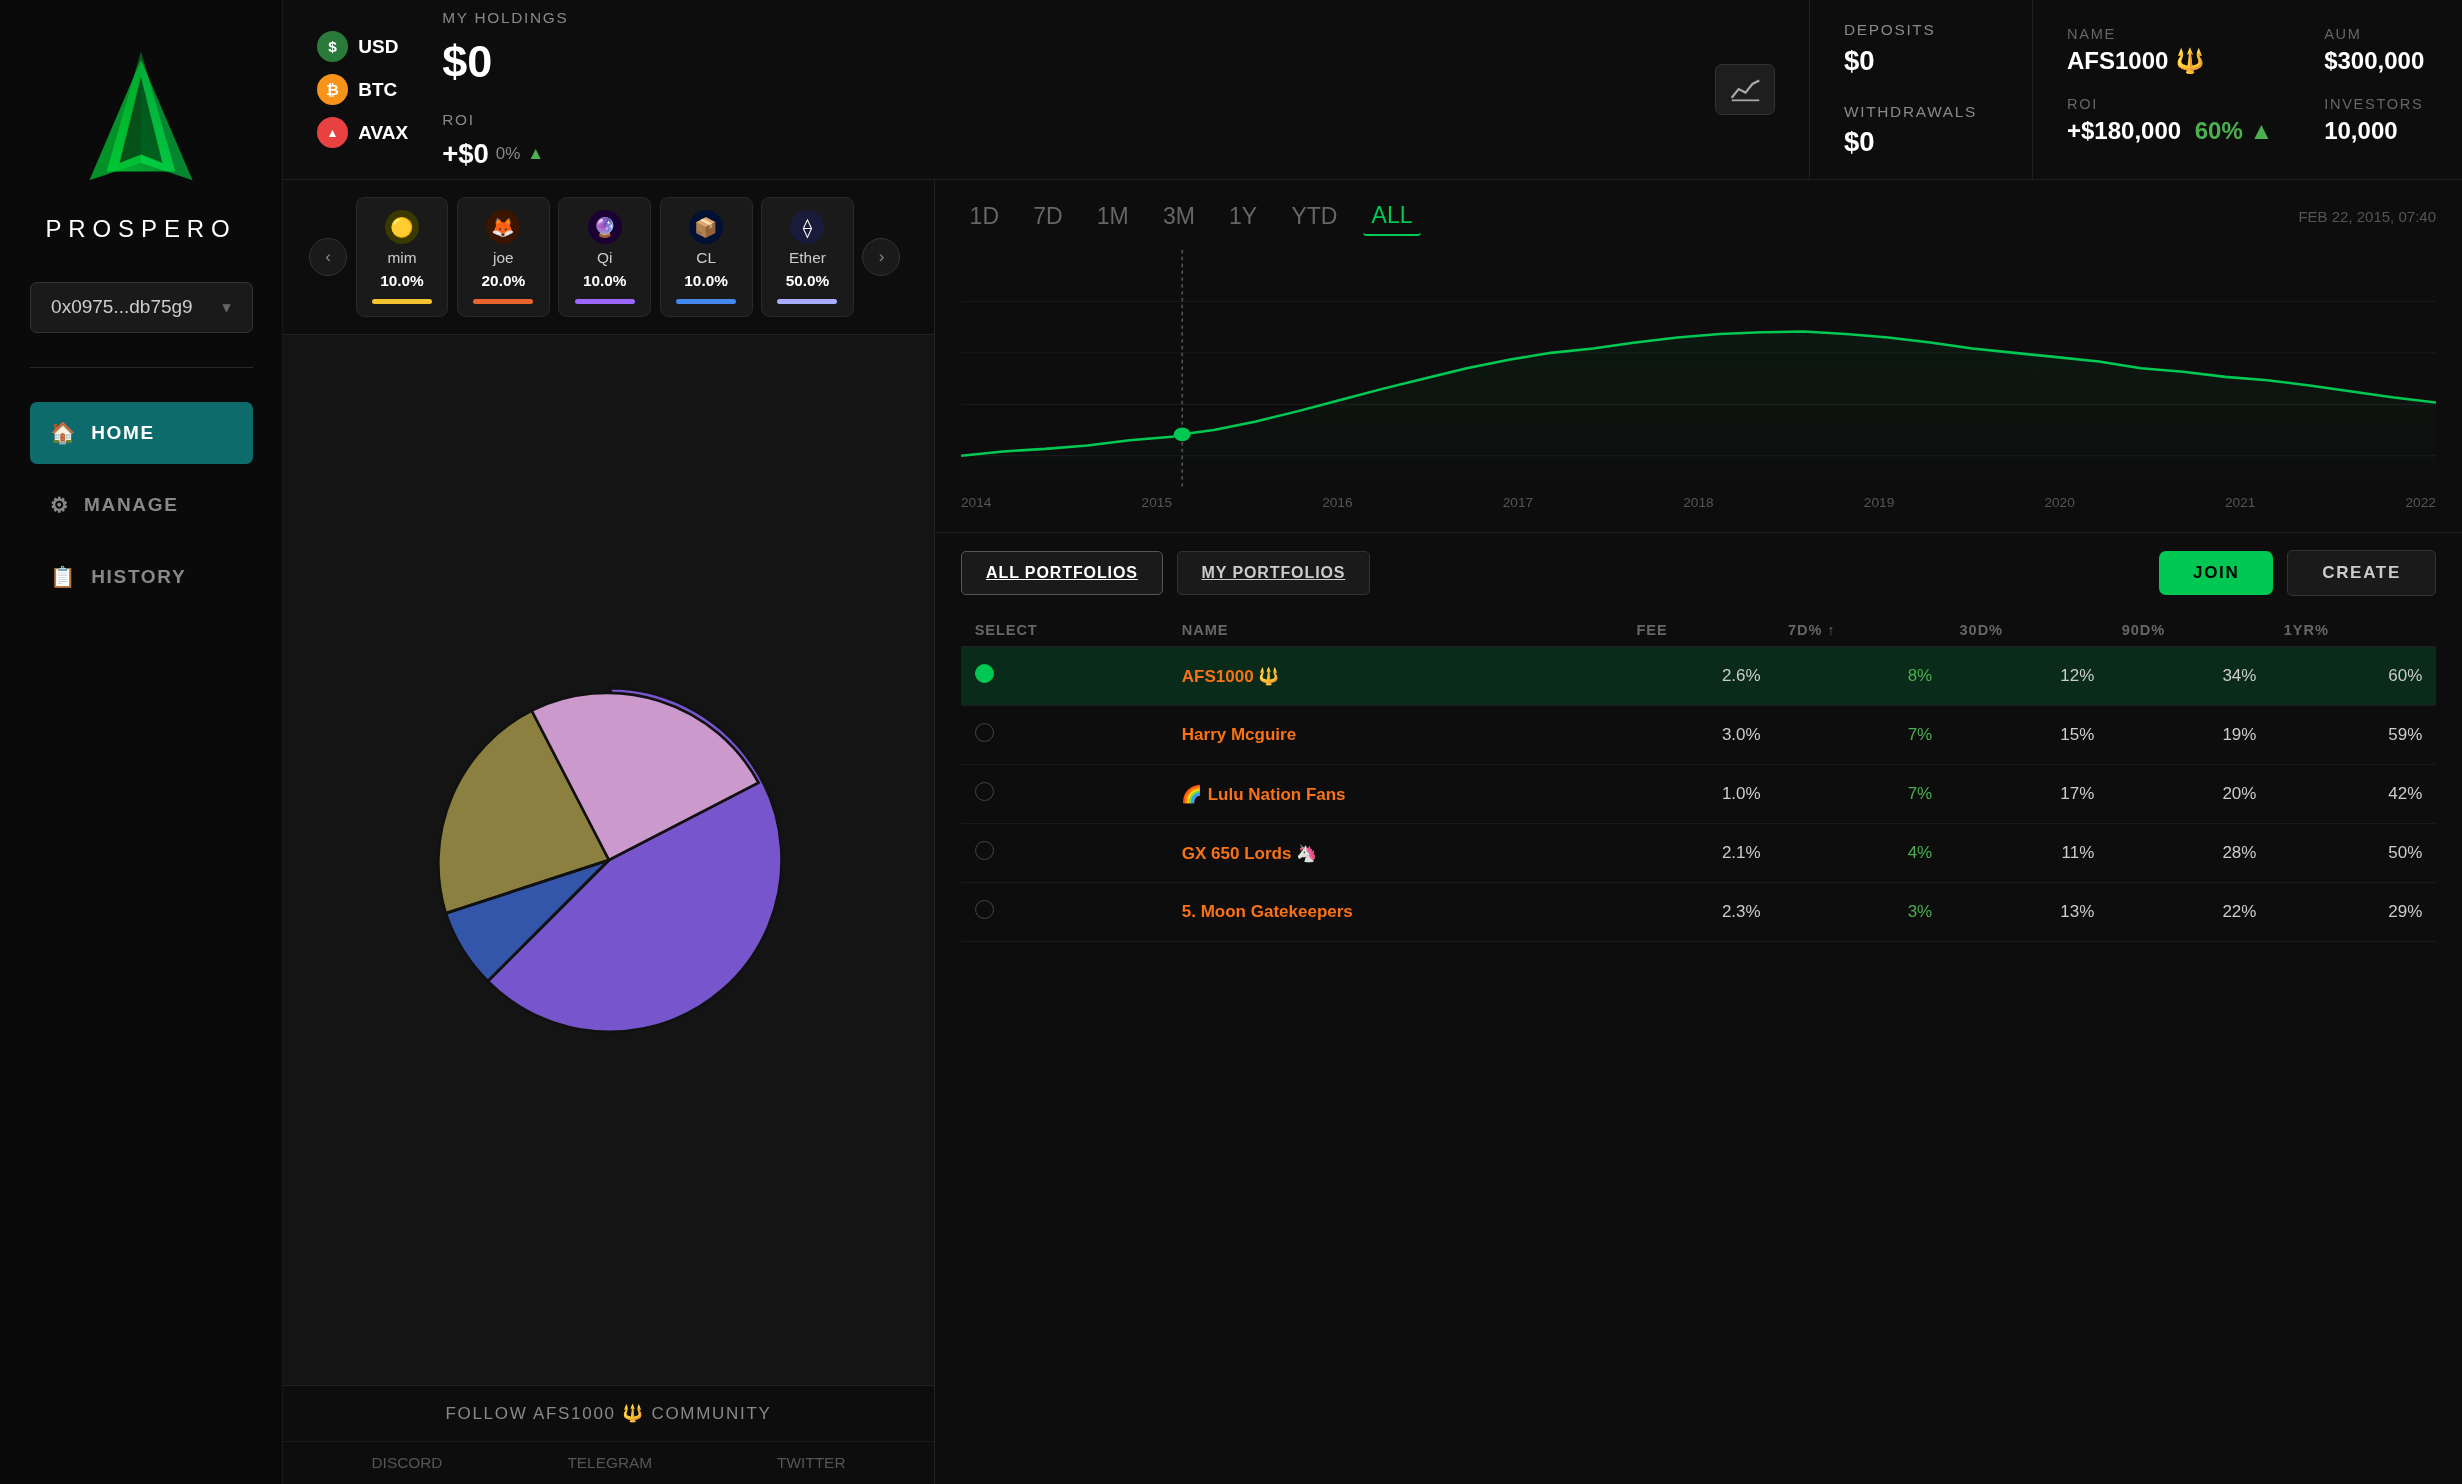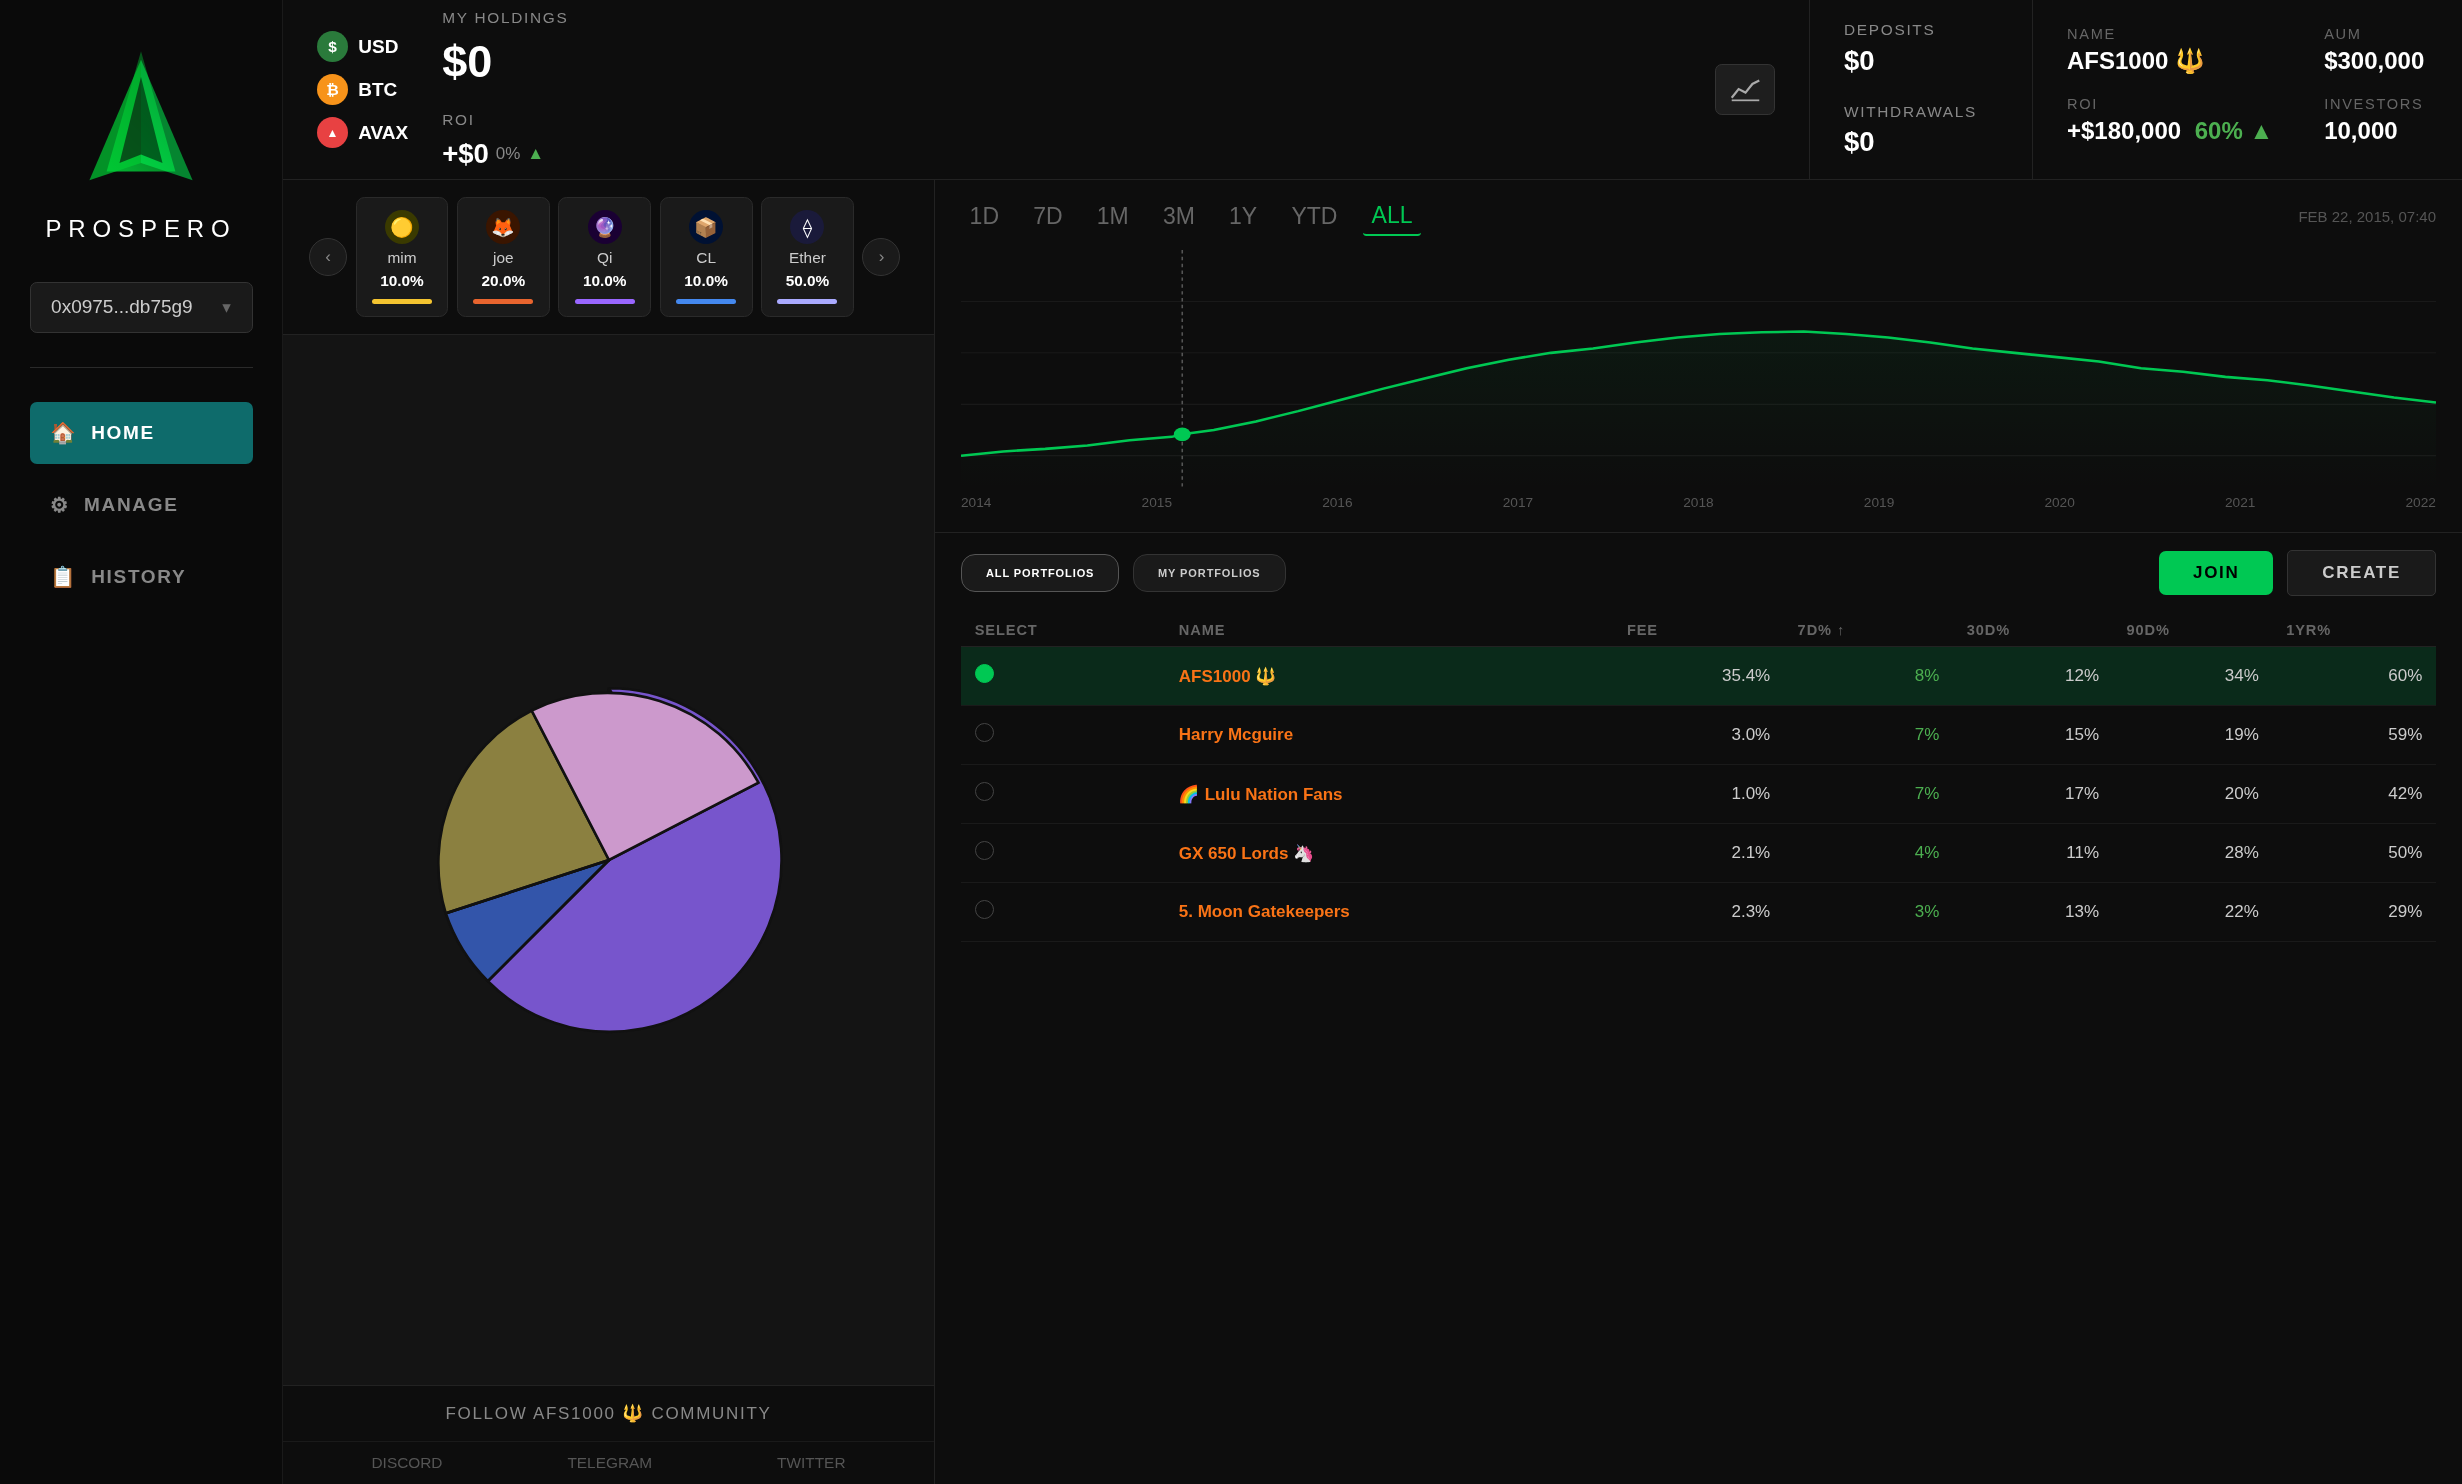--- a/index.html
+++ b/index.html
@@ -348,28 +348,29 @@
       padding: 17px 26px;
     }
     .portfolio-controls {
       display: flex;
       align-items: center;
       gap: 13.7px;
       margin-bottom: 17px;
     }
     .tab-btn {
       padding: 12px 24px;
-      border-radius: 14px;
-      font-size: 11px;
+      border-radius: 5px;
+      font-size: 16px;
       font-weight: 600;
       cursor: pointer;
       border: 1.7px solid #333;
       background: #1a1a1a;
       color: #ccc;
       letter-spacing: 0.9px;
+      text-decoration: underline;
     }
     .tab-btn.active {
       background: #1a1a1a;
       border-color: #555;
       color: #fff;
     }
     .join-btn {
       margin-left: auto;
       padding: 12px 34px;
       background: #00c853;
@@ -699,21 +700,21 @@
               <th class="right">7D% ↑</th>
               <th class="right">30D%</th>
               <th class="right">90D%</th>
               <th class="right">1YR%</th>
             </tr>
           </thead>
           <tbody>
             <tr class="highlighted">
               <td><span class="select-radio selected"></span></td>
               <td class="td-name">AFS1000 🔱</td>
-              <td class="td-fee">35.4%</td>
+              <td class="td-fee">2.6%</td>
               <td class="td-green">8%</td>
               <td class="td-right">12%</td>
               <td class="td-right">34%</td>
               <td class="td-right">60%</td>
             </tr>
             <tr>
               <td><span class="select-radio"></span></td>
               <td class="td-name">Harry Mcguire</td>
               <td class="td-fee">3.0%</td>
               <td class="td-green">7%</td>

